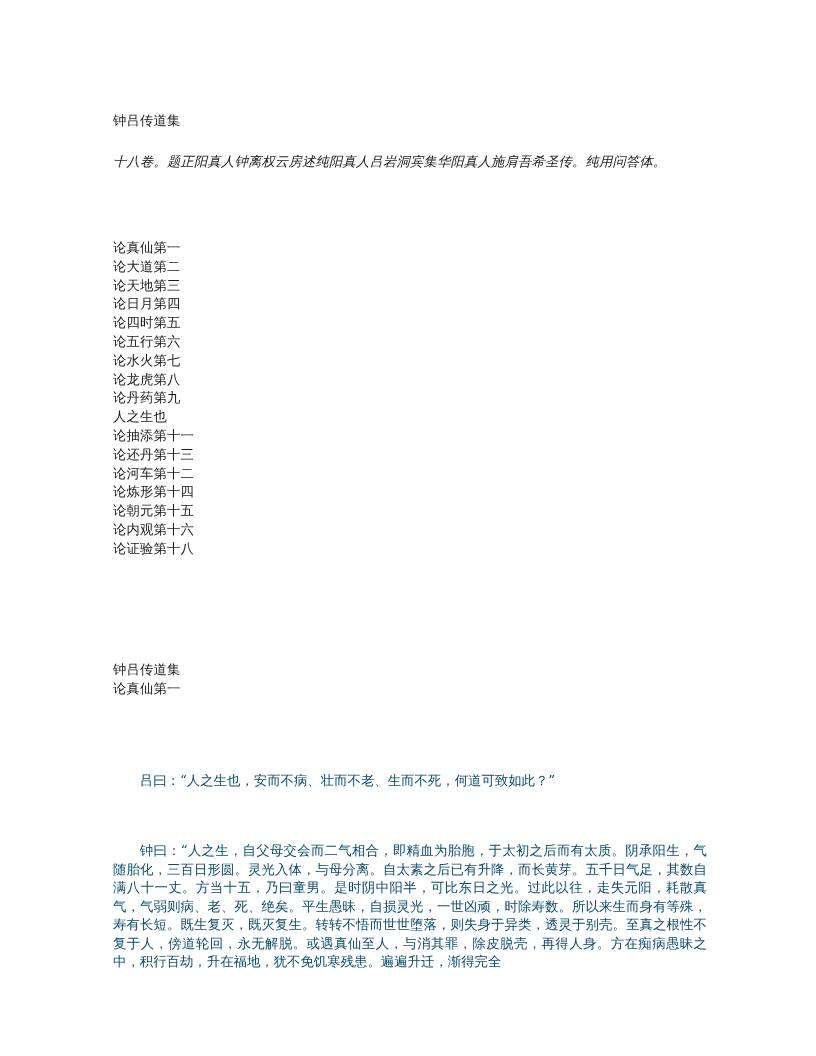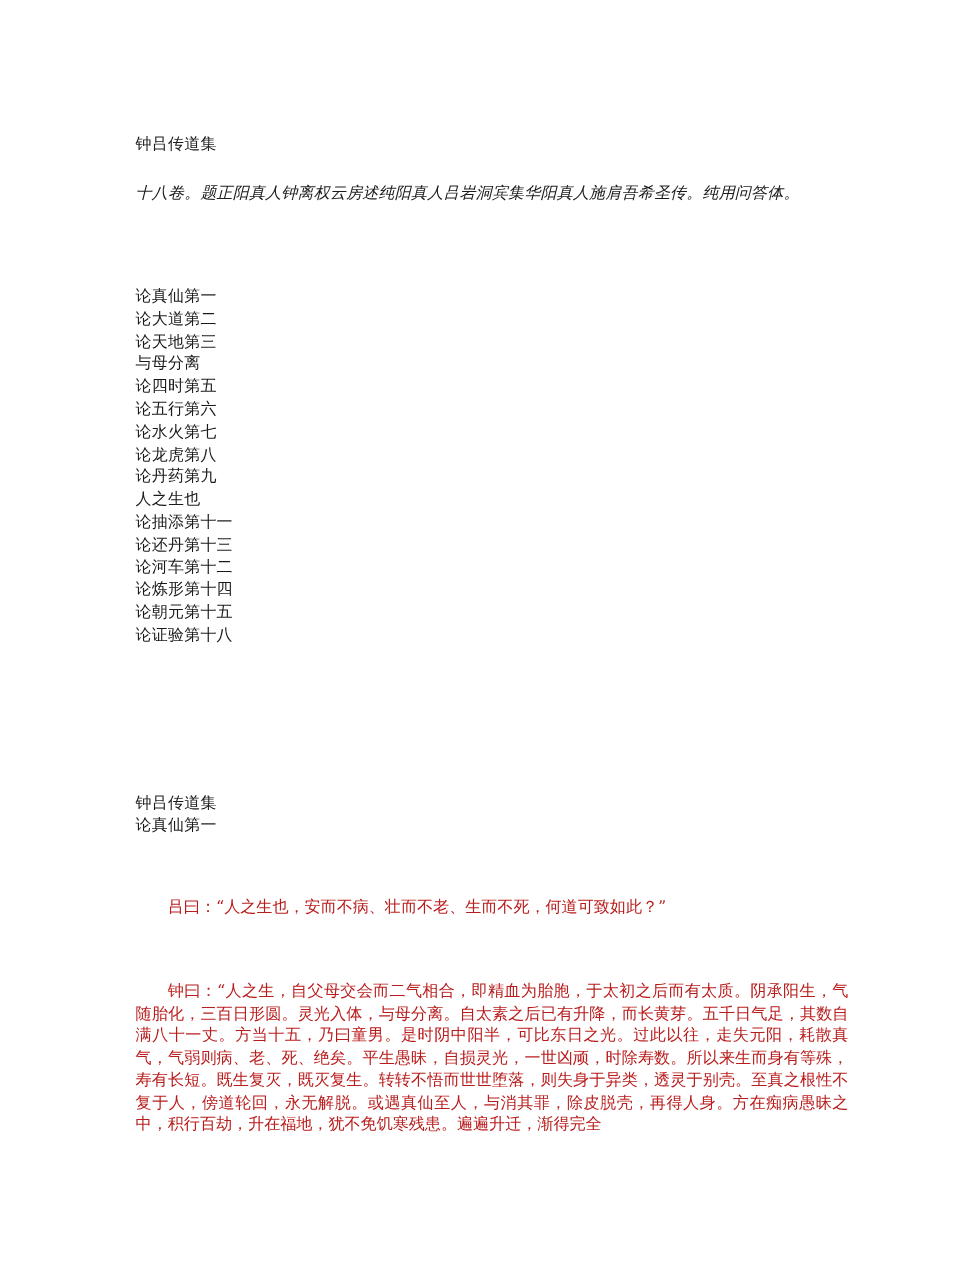--- a/index.html
+++ b/index.html
@@ -94,24 +94,25 @@
     height: 18.8px;
     line-height: 18.8px;
     white-space: nowrap;
   }
 
   
   .body-block {
     font-family: "DejaVu Serif", "Liberation Serif", serif;
     font-size: 13.4px;
     line-height: 18.5px;
-    color: #b91c1c;
+    color: #0c4a6e;
     text-align: justify;
     text-justify: inter-ideograph;
     text-indent: 2em;
+    margin-top: 24px;
   }
 
   .quote-para {
     position: absolute;
     top: 748px;
     left: 0;
     width: 594px;
   }
 
   .main-para {
@@ -128,32 +129,33 @@
   <div class="content">
 
     <div class="sans-block doc-title">钟吕传道集</div>
 
     <div class="sans-block doc-subtitle">十八卷。题正阳真人钟离权云房述纯阳真人吕岩洞宾集华阳真人施肩吾希圣传。纯用问答体。</div>
 
     <div class="toc">
       <div class="toc-item">论真仙第一</div>
       <div class="toc-item">论大道第二</div>
       <div class="toc-item">论天地第三</div>
-      <div class="toc-item">与母分离</div>
+      <div class="toc-item">论日月第四</div>
       <div class="toc-item">论四时第五</div>
       <div class="toc-item">论五行第六</div>
       <div class="toc-item">论水火第七</div>
       <div class="toc-item">论龙虎第八</div>
       <div class="toc-item">论丹药第九</div>
       <div class="toc-item">人之生也</div>
       <div class="toc-item">论抽添第十一</div>
       <div class="toc-item">论还丹第十三</div>
       <div class="toc-item">论河车第十二</div>
       <div class="toc-item">论炼形第十四</div>
       <div class="toc-item">论朝元第十五</div>
+      <div class="toc-item">论内观第十六</div>
       <div class="toc-item">论证验第十八</div>
     </div>
 
     <div class="section-head">
       <div class="line">钟吕传道集</div>
       <div class="line">论真仙第一</div>
     </div>
 
     <div class="body-block quote-para">吕曰：“人之生也，安而不病、壮而不老、生而不死，何道可致如此？”</div>
 

